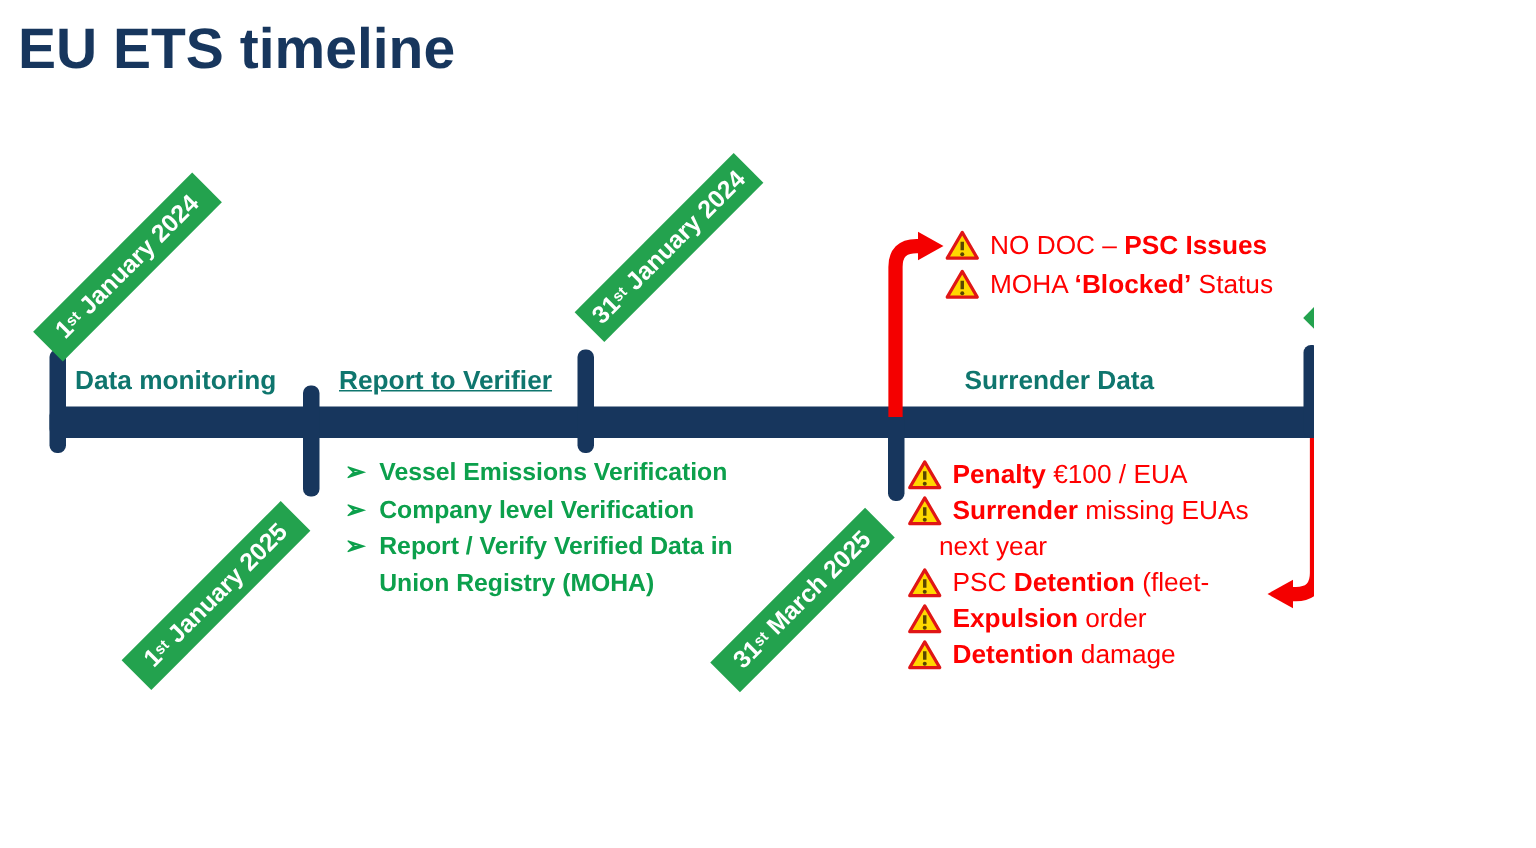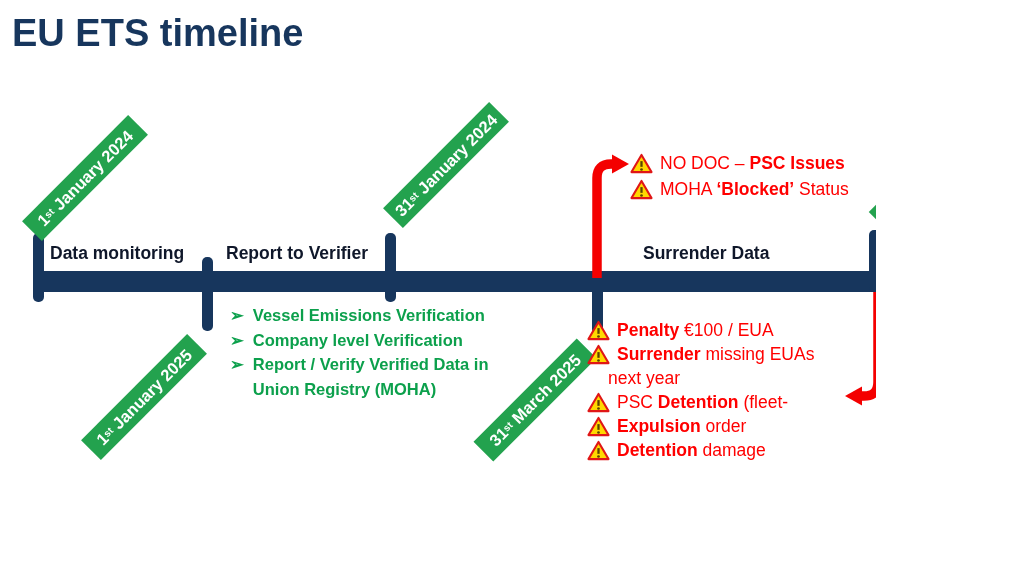--- a/index.html
+++ b/index.html
@@ -25,32 +25,32 @@
     font-size:16.5px;display:flex;align-items:center;justify-content:center;
     transform:rotate(-45deg);white-space:pre;
   }
   .banner sup{font-size:10px;line-height:0;}
   .banner1{left:10px;top:164px;width:150px;}
   .banner2{left:371px;top:151px;width:150px;}
   .banner3{left:851px;top:141px;width:189px;}
   .banner4{left:69px;top:383px;width:150px;}
   .banner5{left:462px;top:386px;width:146px;}
   
-  .phase{position:absolute;color:#0f172a;font-weight:bold;font-size:17.5px;white-space:nowrap;}
+  .phase{position:absolute;color:#0f766e;font-weight:bold;font-size:17.5px;white-space:nowrap;}
   .phase1{left:50px;top:243px;}
-  .phase2{left:226px;top:243px;}
+  .phase2{left:226px;top:243px;text-decoration:underline;}
   .phase3{left:643px;top:243px;}
   
   .tasks{position:absolute;left:230px;top:303px;width:282px;color:#0CA04C;font-weight:bold;font-size:16.5px;line-height:24.5px;}
   .task{display:flex;}
   .task .bullet{flex:0 0 auto;margin-right:9px;}
   .task .task-text{flex:1 1 auto;}
   
   .warn-top{position:absolute;left:630px;top:150px;}
-  .warn-bottom{position:absolute;left:587px;top:304px;margin-top:14px;}
+  .warn-bottom{position:absolute;left:605px;top:304px;}
   .warn-row{display:flex;align-items:center;color:#FF0000;font-size:17.5px;height:26px;white-space:pre;}
   .warn-bottom .warn-row{height:24px;}
   .warn-row .tri{flex:0 0 auto;margin-right:7px;display:flex;align-items:center;}
   .warn-row.noicon{padding-left:21px;}
   .warn-row b{font-weight:bold;}
   
   .arrow{position:absolute;}
   .arrow-up{left:588px;top:152px;}
   .arrow-down{left:838px;top:292px;}
   

